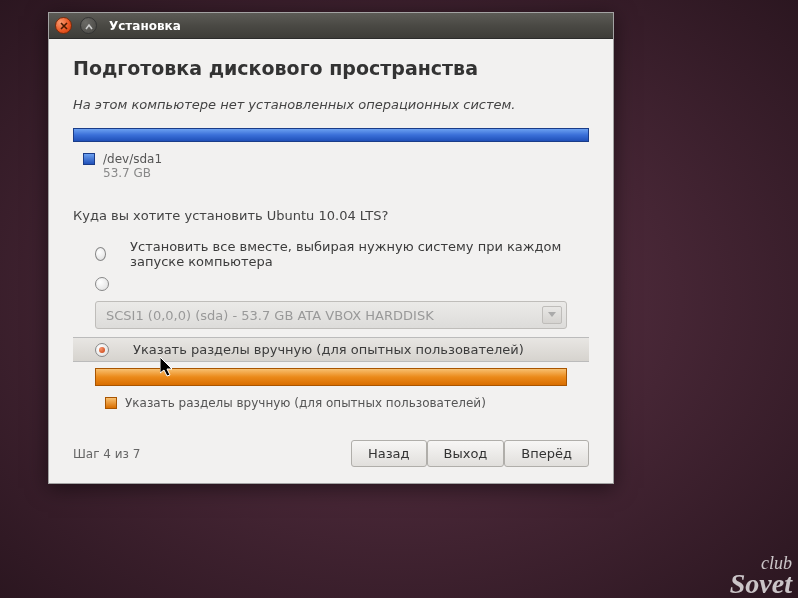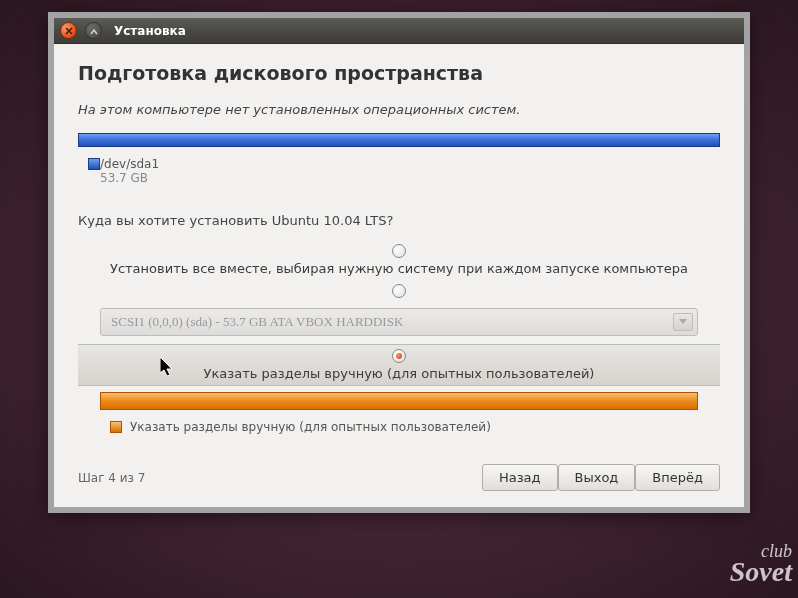--- a/index.html
+++ b/index.html
@@ -5,23 +5,23 @@
 * { box-sizing: border-box; margin: 0; padding: 0; }
 body {
   width: 798px; height: 598px;
   background: radial-gradient(ellipse at center, #6b3a4c 0%, #4a2838 40%, #2b1620 100%);
   font-family: "DejaVu Sans", "Liberation Sans", Arial, sans-serif;
   font-size: 13px; color: #3c3c3c;
   position: relative; overflow: hidden;
 }
 .window {
   position: absolute; left: 48px; top: 12px;
-  width: 702px;
+  width: 566px;
   background: #f2f1f0;
-  border: 6px solid #a3a3a3;
+  border: 1px solid #a3a3a3;
   box-shadow: 0 4px 20px rgba(0,0,0,0.5);
 }
 .titlebar {
   height: 26px;
   background: linear-gradient(to bottom, #5c5b56 0%, #4a4944 50%, #3d3c38 100%);
   display: flex; align-items: center;
   padding: 0 6px; gap: 8px;
   border-bottom: 1px solid #2b2b2b;
 }
 .close-btn {
@@ -43,33 +43,33 @@
 .title-text { color: #fff; font-weight: bold; font-size: 12px; margin-left: 4px; }
 .content { padding: 18px 24px 14px 24px; }
 h2 { font-size: 19px; font-weight: bold; color: #333; margin-bottom: 18px; }
 .info-text { font-size: 13px; color: #444; margin-bottom: 16px; font-style: italic; }
 .disk-bar {
   height: 14px;
   background: linear-gradient(to bottom, #6ba0f0 0%, #3a6fd8 50%, #2050b8 100%);
   border: 1px solid #1a3c88;
   margin-bottom: 10px;
 }
-.legend { display: flex; align-items: flex-start; margin-bottom: 28px; }
+.legend { display: flex; align-items: flex-start; gap: 8px; margin-bottom: 28px; }
 .legend-sw {
   width: 12px; height: 12px;
   background: linear-gradient(to bottom, #6ba0f0, #2050b8);
   border: 1px solid #1a3c88;
   margin-top: 1px; margin-left: 10px;
 }
 .legend-lab { font-size: 12px; color: #555; }
 .legend-lab .size { color: #888; }
 .question { font-size: 13px; color: #444; margin-bottom: 12px; }
 .radio-row {
-  display: flex; align-items: center; gap: 3px;
-  padding: 4px 22px; font-size: 13px; color: #3c3c3c; flex-direction: column;
+  display: flex; align-items: center; gap: 24px;
+  padding: 4px 22px; font-size: 13px; color: #3c3c3c;
 }
 .radio-row.selected {
   background: linear-gradient(to bottom, #e8e6e3, #d6d3ce);
   border-top: 1px solid #bbb; border-bottom: 1px solid #bbb;
   margin: 2px 0;
 }
 .radio {
   width: 14px; height: 14px; border-radius: 50%;
   background: radial-gradient(circle at 35% 35%, #fff, #ddd);
   border: 1px solid #888;
@@ -83,21 +83,20 @@
 .dropdown {
   margin: 6px 22px 8px 22px;
   height: 28px;
   background: linear-gradient(to bottom, #ebeae8, #dddcda);
   border: 1px solid #bfbdba;
   border-radius: 3px;
   display: flex; align-items: center;
   padding: 0 10px;
   color: #999; font-size: 13px;
   position: relative;
-  font-family: Liberation Serif, serif;
 }
 .dropdown-arrow {
   position: absolute; right: 4px; top: 4px;
   width: 20px; height: 18px;
   background: linear-gradient(to bottom, #e8e7e5, #d5d3d0);
   border: 1px solid #bfbdba;
   border-radius: 2px;
   display: flex; align-items: center; justify-content: center;
 }
 .disk-bar2 {
@@ -126,21 +125,21 @@
   background: linear-gradient(to bottom, #f7f6f5, #e1dfdc);
   border: 1px solid #b0aeaa;
   border-radius: 3px;
   cursor: pointer; color: #333;
 }
 .cursor {
   position: absolute; left: 160px; top: 357px;
   pointer-events: none;
 }
 .watermark {
-  position: absolute; right: 6px; bottom: 14px;
+  position: absolute; right: 6px; bottom: 2px;
   font-family: cursive; font-style: italic;
   color: rgba(255,255,255,0.75);
   text-align: right; line-height: 0.9;
 }
 .watermark .line1 { font-size: 18px; }
 .watermark .line2 { font-size: 28px; font-weight: bold; }
 </style>
 </head>
 <body>
 

